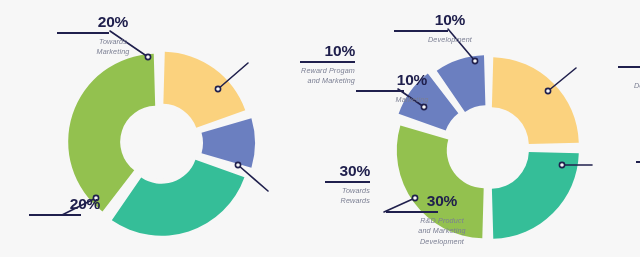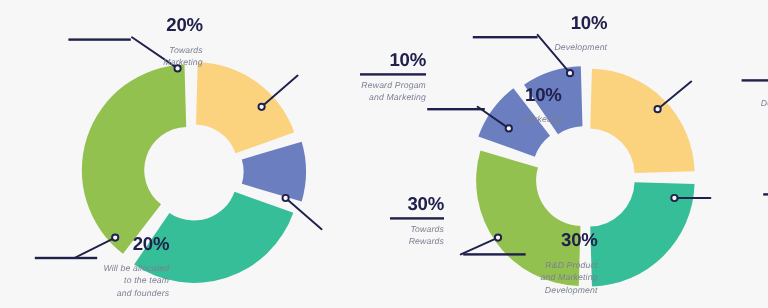--- a/index.html
+++ b/index.html
@@ -54,21 +54,21 @@
   }
   .callout .desc {
     font-size: 7.2px;
     color: #7b7f93;
     line-height: 1.42;
     letter-spacing: 0.15px;
     margin: 0;
     font-style: italic;
   }
   .callout.align-right { text-align: right; }
-  .callout.align-left  { text-align: right; }
+  .callout.align-left  { text-align: center; }
 </style>
 </head>
 <body>
 
 <div id="page">
 
   <div class="chart-panel" id="panel-left">
     <svg class="donut-svg" id="svg-left" viewBox="0 0 320 257">
         <path d="M 164.80824521684394 51.798241898949016 A 88 88 0 0 1 245.252196854452 110.24419388447777
           L 196.26520930951256 127.68767551149102 A 36 36 0 0 0 163.35632000321834 103.77796788104745 Z" fill="#fbd27e"></path>
@@ -111,21 +111,20 @@
 
     <div class="callout align-right" style="left:258px; top:163px;">
       <div class="pct">30%</div>
       <div class="rule" style="width:45px; margin-left:auto;"></div>
       <div class="desc">Towards<br>Rewards</div>
     </div>
 
     <div class="callout align-left" style="left:29px; top:196px;">
       <div class="pct">20%</div>
       <div class="rule" style="width:52px;"></div>
-      <div class="desc">Will be allocated<br>to the team<br>and founders</div>
     </div>
   </div>
 
   <div class="chart-panel" id="panel-right">
     <svg class="donut-svg" id="svg-right" viewBox="0 0 320 257">
         <path d="M 173.28553133242025 57.20588275170263 A 88 88 0 0 1 258.79411724829737 142.71446866757975
           L 208.81361149627963 144.1105506037582 A 38 38 0 0 0 171.8894493962418 107.18638850372035 Z" fill="#fbd27e"></path>
         <path d="M 258.79411724829737 153.28553133242025 A 88 88 0 0 1 173.28553133242025 238.79411724829737
           L 171.8894493962418 188.81361149627963 A 38 38 0 0 0 208.81361149627963 151.8894493962418 Z" fill="#35be98"></path>
         <path d="M 162.30682781482616 238.31683113272106 A 88 88 0 0 1 80.34430226297512 125.5050928069968

